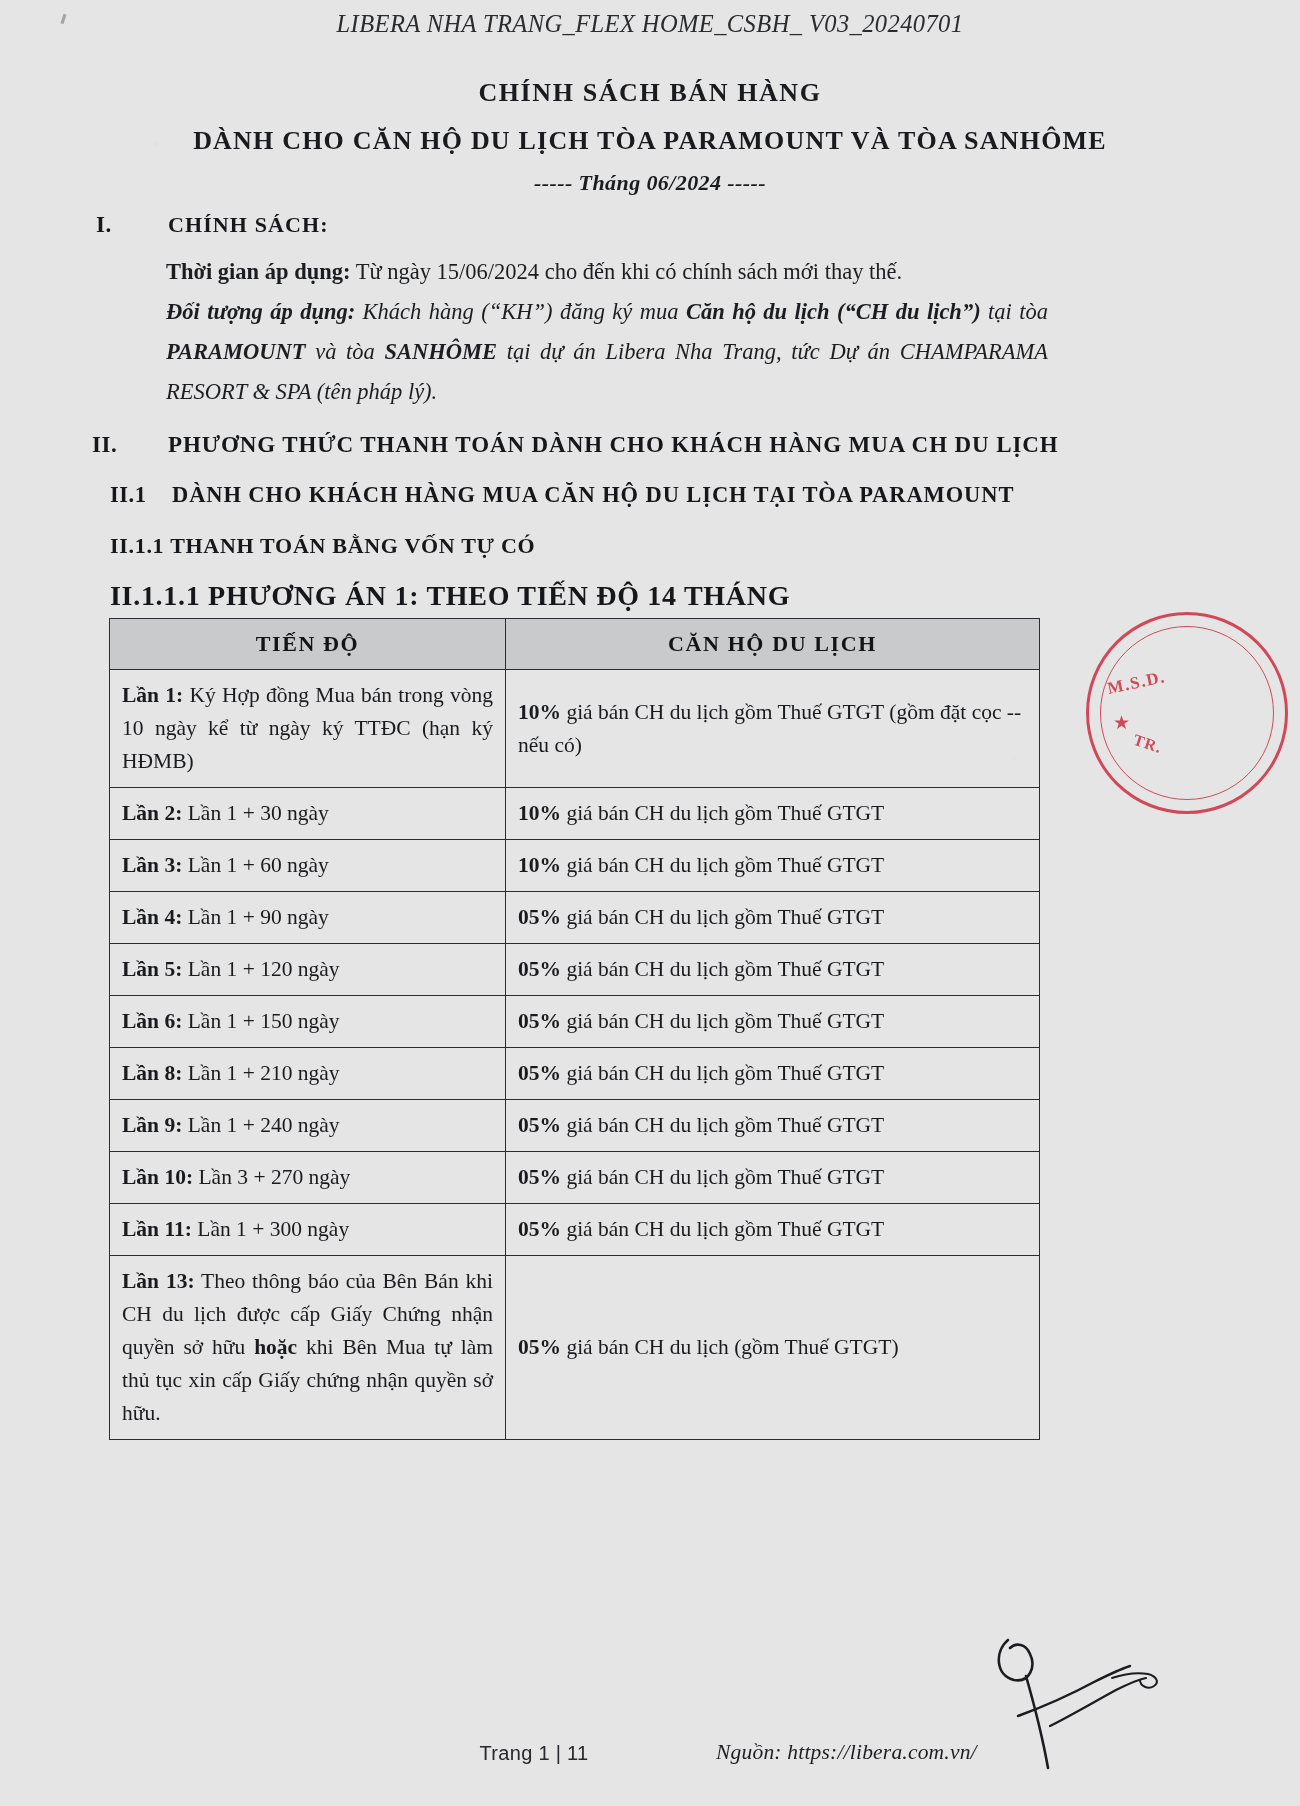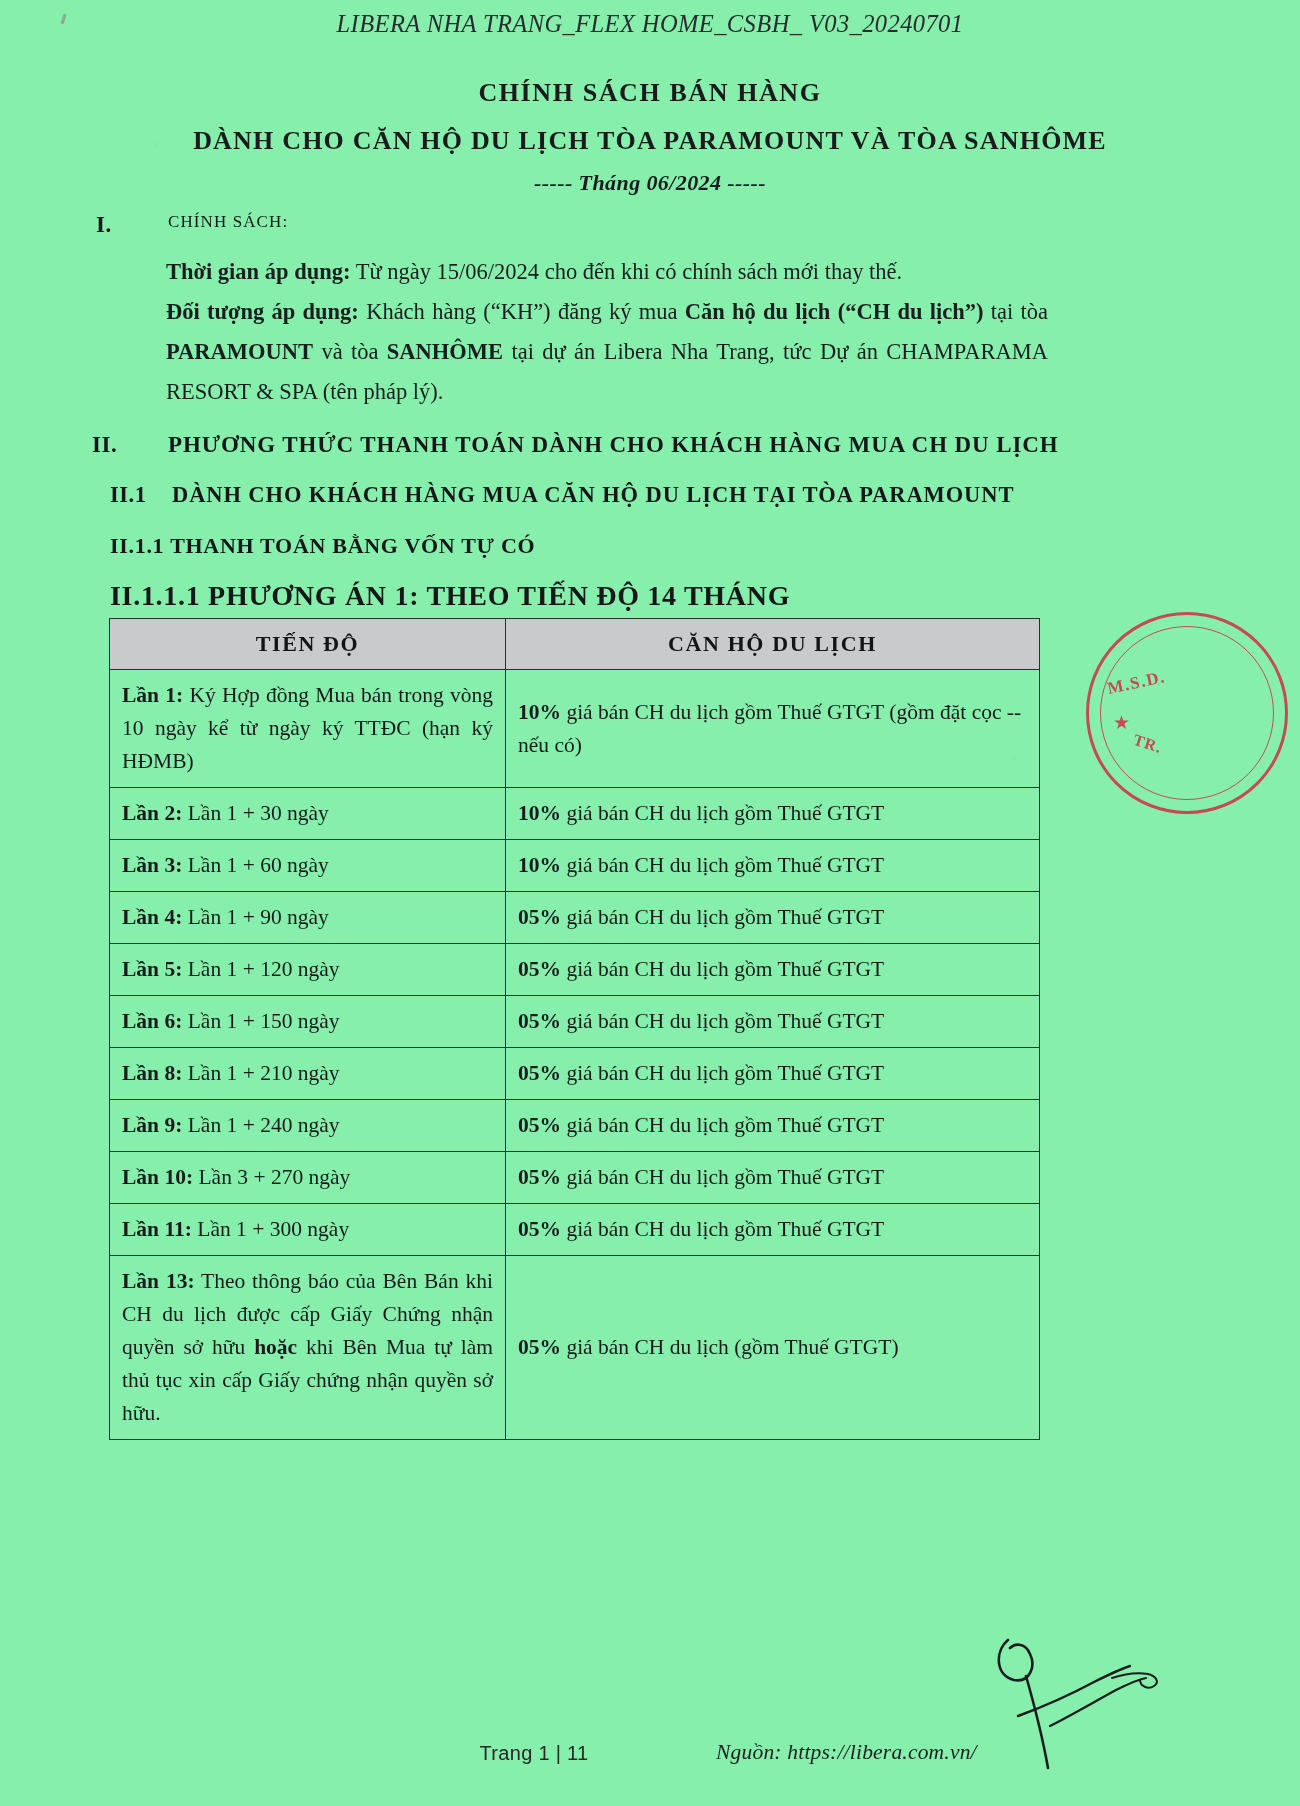--- a/index.html
+++ b/index.html
@@ -5,21 +5,21 @@
 <style>
   html, body {
     margin: 0;
     padding: 0;
     background: #ffffff;
   }
   .page {
     position: relative;
     width: 1300px;
     height: 1806px;
-    background: #86efac;
+    background: #e5e5e5;
     font-family: "Liberation Serif", "DejaVu Serif", serif;
     color: #16171a;
     overflow: hidden;
   }
   
   .page::before {
     content: "";
     position: absolute;
     inset: 0;
     background:
@@ -90,38 +90,38 @@
     font-size: 23px;
     letter-spacing: .5px;
   }
 
   .h1-roman {
     top: 212px;
     left: 96px;
   }
   .h1-roman .sec-num { width: 72px; }
   .h1-roman .sec-text {
-    font-size: 17px;
-    font-weight: normal;
+    font-size: 22px;
+    font-weight: bold;
     letter-spacing: 1.1px;
   }
 
   .para {
     position: absolute;
     left: 166px;
     width: 882px;
     font-size: 22.5px;
     line-height: 40px;
     text-align: justify;
     color: #1c1d20;
   }
   .para b { font-weight: bold; }
 
   .p-time { top: 252px; }
-  .p-obj  { top: 292px; }
+  .p-obj  { top: 292px; font-style: italic; }
 
   .h2-roman {
     top: 432px;
     left: 92px;
   }
   .h2-roman .sec-num { width: 76px; }
   .h2-roman .sec-text {
     font-size: 23px;
     font-weight: bold;
     letter-spacing: .9px;

